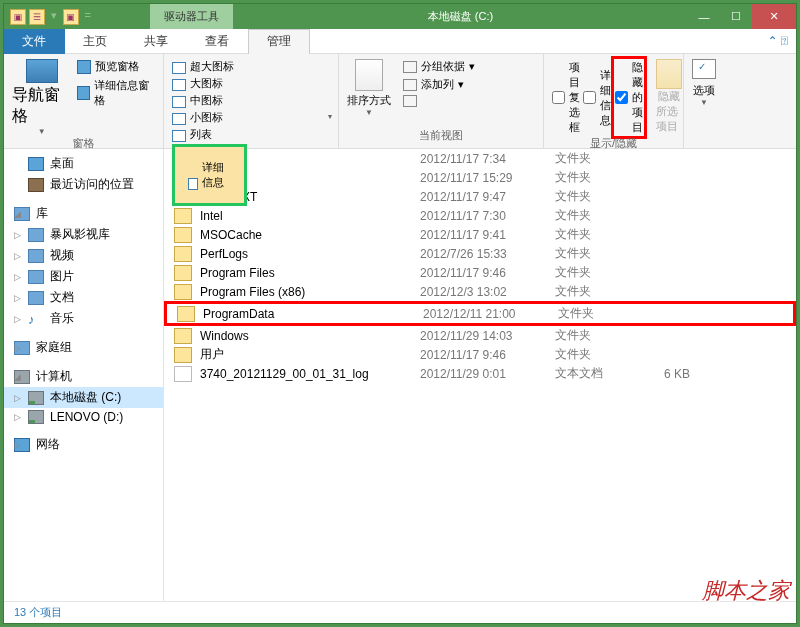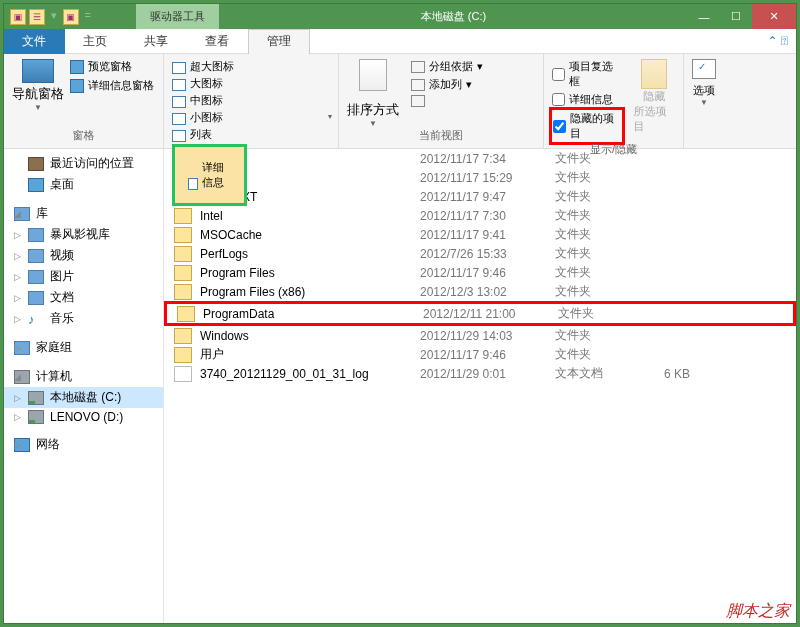--- a/index.html
+++ b/index.html
@@ -2,51 +2,51 @@
 <html><head>
 <meta charset="utf-8">
 <style>
 *{margin:0;padding:0;box-sizing:border-box;font-family:"Microsoft YaHei","Segoe UI",sans-serif}
 body{width:800px;height:627px;background:#4F954F;padding:3px;position:relative;overflow:hidden}
 .window{width:794px;height:621px;background:#fff;display:flex;flex-direction:column;border:1px solid #3A7B3A}
 .titlebar{height:25px;background:#4F954F;display:flex;align-items:center;color:#fff;font-size:11px;position:relative}
 .tb-icons{display:flex;gap:3px;padding:0 6px}
 .tb-icon{width:16px;height:16px;background:#FDE69B;border:1px solid #C9A84A;display:flex;align-items:center;justify-content:center;font-size:9px;color:#936}
 .tb-sep{color:#8FBF8F;margin:0 3px}
-.tb-tab{background:#9FCF9F;color:#333;padding:3px 14px;height:25px;display:flex;align-items:center;margin-left:36px}
+.tb-tab{background:#9FCF9F;color:#333;padding:3px 14px;height:25px;display:flex;align-items:center;margin-left:50px}
 .tb-title{color:#fff;flex:1;text-align:center}
 .win-btns{display:flex;height:25px}
 .win-btn{width:32px;display:flex;align-items:center;justify-content:center;color:#fff;font-size:11px}
 .win-btn.close{background:#C75050;width:44px}
 .menubar{height:25px;display:flex;align-items:center;border-bottom:1px solid #ddd;background:#fff}
 .menu-tab{padding:4px 18px;font-size:12px;color:#333;height:25px;display:flex;align-items:center;border-right:1px solid transparent}
 .menu-tab.file{background:#2A7AB8;color:#fff}
 .menu-tab.active{border:1px solid #ccc;border-bottom:none;background:#f5f5f5}
 .help-icon{margin-left:auto;margin-right:8px;color:#2A7AB8;font-size:12px}
 .ribbon{height:95px;background:#f5f5f5;border-bottom:1px solid #ddd;display:flex}
 .ribbon-group{border-right:1px solid #ddd;padding:3px 8px;display:flex;flex-direction:column}
 .ribbon-label{font-size:11px;color:#666;text-align:center;margin-top:auto;padding-bottom:2px}
 .rg-body{display:flex;gap:6px;flex:1}
 .nav-pane{display:flex;flex-direction:column;align-items:center;padding-top:2px}
 .nav-icon{width:32px;height:24px;background:linear-gradient(#5BA4D8,#3E7FB5);border:1px solid #2D6A9F}
-.nav-text{font-size:13px;margin-top:2px}
+.nav-text{font-size:16px;margin-top:2px}
 .pane-opts{display:flex;flex-direction:column;gap:4px;font-size:11px;padding-top:2px}
 .pane-opt{display:flex;align-items:center;gap:4px}
 .mini-ico{width:14px;height:14px;background:#5BA4D8;border:1px solid #2D6A9F;display:inline-block}
 .layout-grp{display:flex;flex-wrap:wrap;gap:2px 10px;font-size:11px;padding-top:2px;position:relative}
 .layout-item{display:flex;align-items:flex-end;gap:4px;width:75px}
 .layout-item.sel{background:#FBE3A5;border:3px solid #22c55e;padding:13px}
 .li-ico{width:14px;height:12px;border:1px solid #3E7FB5;background:#fff}
 .sort-col{display:flex;flex-direction:column;align-items:center;padding-top:2px;margin-right:6px}
 .sort-icon{width:28px;height:32px;border:1px solid #aaa;background:linear-gradient(#fff,#eee)}
-.sort-text{font-size:13px;margin-top:10px}
+.sort-text{font-size:11px;margin-top:2px}
 .view-opts{display:flex;flex-direction:column;gap:3px;font-size:11px;padding-top:2px}
 .vo{display:flex;align-items:center;gap:4px}
 .vo-ico{width:14px;height:12px;border:1px solid #888}
-.chk-col{display:flex;flex-direction:column;gap:3px;font-size:11px;padding-top:2px}
+.chk-col{display:flex;flex-direction:row;gap:3px;font-size:11px;padding-top:2px}
 .chk{display:flex;align-items:center;gap:4px}
 .chk input{width:13px;height:13px}
 .chk.hl-red{border:3px solid red;margin:-3px;padding:1px}
 .hide-col{display:flex;flex-direction:column;align-items:center;padding-top:2px;margin-left:6px}
 .hide-ico{width:26px;height:30px;background:linear-gradient(#FCE8B2,#F5D77E);border:1px solid #D4A84A;opacity:.6}
 .hide-text{font-size:11px;color:#aaa}
 .opt-col{display:flex;flex-direction:column;align-items:center;padding-top:2px}
 .opt-ico{width:24px;height:20px;border:1px solid #888;background:#fff;position:relative}
 .opt-ico::after{content:"✓";color:#2A7AB8;font-size:10px;position:absolute;top:1px;left:5px}
 .body{flex:1;display:flex;overflow:hidden}
@@ -68,21 +68,21 @@
 .filelist{flex:1;overflow-y:auto;font-size:12px}
 .frow{display:flex;align-items:center;padding:1px 10px;gap:0}
 .frow.hl-red{border:3px solid red}
 .fico{width:18px;height:16px;background:#FDE69B;border:1px solid #C9A84A;margin-right:8px;flex-shrink:0}
 .fico.file{background:#fff;border-color:#bbb}
 .fname{width:220px}
 .fdate{width:135px;color:#777}
 .ftype{width:75px;color:#777}
 .fsize{width:60px;color:#777;text-align:right}
 .status{height:22px;border-top:1px solid #e5e5e5;font-size:11px;color:#2A7AB8;padding:3px 10px}
-.watermark{position:absolute;right:10px;bottom:5px;color:#C62828;font-family:"STKaiti","KaiTi",serif;font-size:16px;font-style:italic;text-shadow:1px 1px #fff}
+.watermark{position:absolute;right:10px;bottom:21px;color:#C62828;font-family:"STKaiti","KaiTi",serif;font-size:22px;font-style:italic;text-shadow:1px 1px #fff}
 </style>
 </head>
 <body>
 
 <div class="window">
 
 <div class="titlebar">
   <div class="tb-icons">
     <span class="tb-icon">▣</span>
     <span class="tb-icon">☰</span>
@@ -212,26 +212,26 @@
         <div style="font-size:11px;margin-top:4px">选项</div>
         <span style="font-size:8px;color:#666">▼</span>
       </div>
     </div>
   </div>
 </div>
 
 <div class="body">
   <div class="sidebar">
     <div class="sb-item">
+          <span class="sb-ico desk"></span>
+          <span>桌面</span>
+        </div>
+    <div class="sb-item">
           <span class="sb-ico clock"></span>
           <span>最近访问的位置</span>
-        </div>
-    <div class="sb-item">
-          <span class="sb-ico desk"></span>
-          <span>桌面</span>
         </div>
     <div class="sb-sep"></div>
     <div class="sb-item root">
           <span class="sb-tri">◢</span>
           <span class="sb-ico lib"></span>
           <span>库</span>
         </div>
     <div class="sb-item">
           <span class="sb-tri">▷</span>
           <span class="sb-ico lib"></span>
@@ -368,16 +368,17 @@
         <div class="frow">
           <span class="fico file"></span>
           <span class="fname">3740_20121129_00_01_31_log</span>
           <span class="fdate">2012/11/29 0:01</span>
           <span class="ftype">文本文档</span>
           <span class="fsize">6 KB</span>
         </div>
       </div>
 </div>
 
+<div class="status">13 个项目</div>
 
 </div>
 
 <div class="watermark">脚本之家</div>
 
 </body></html>

